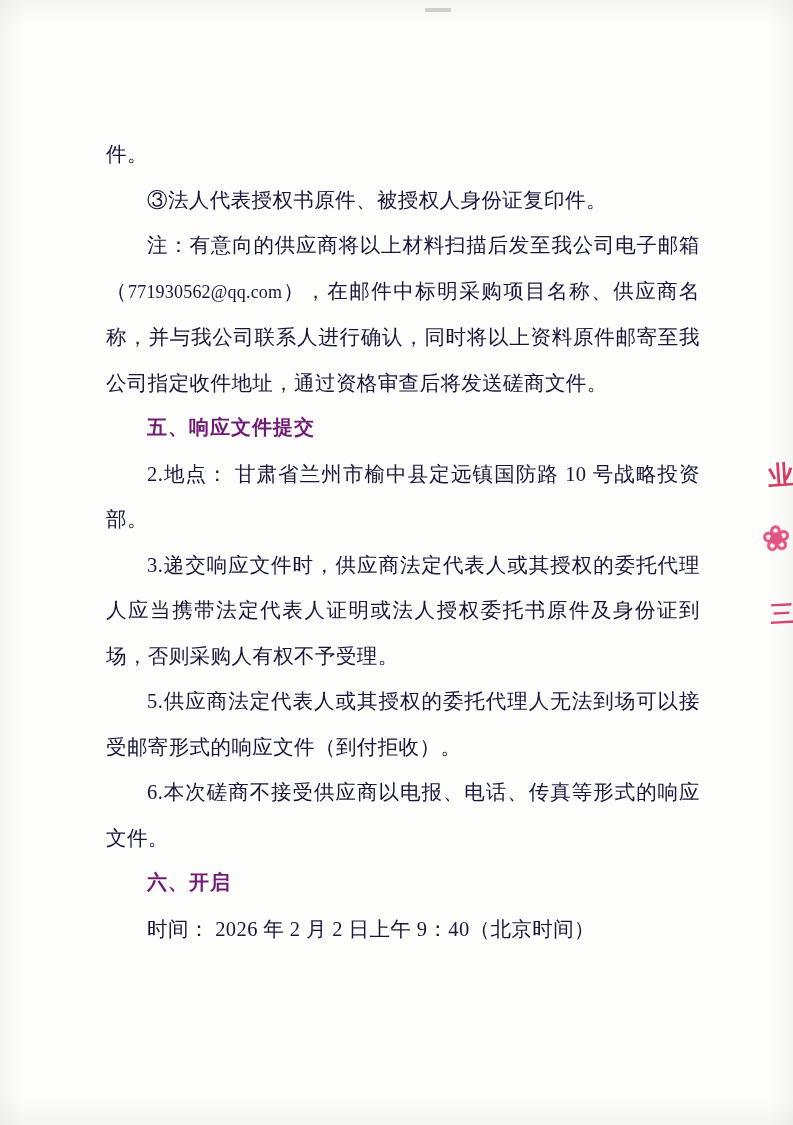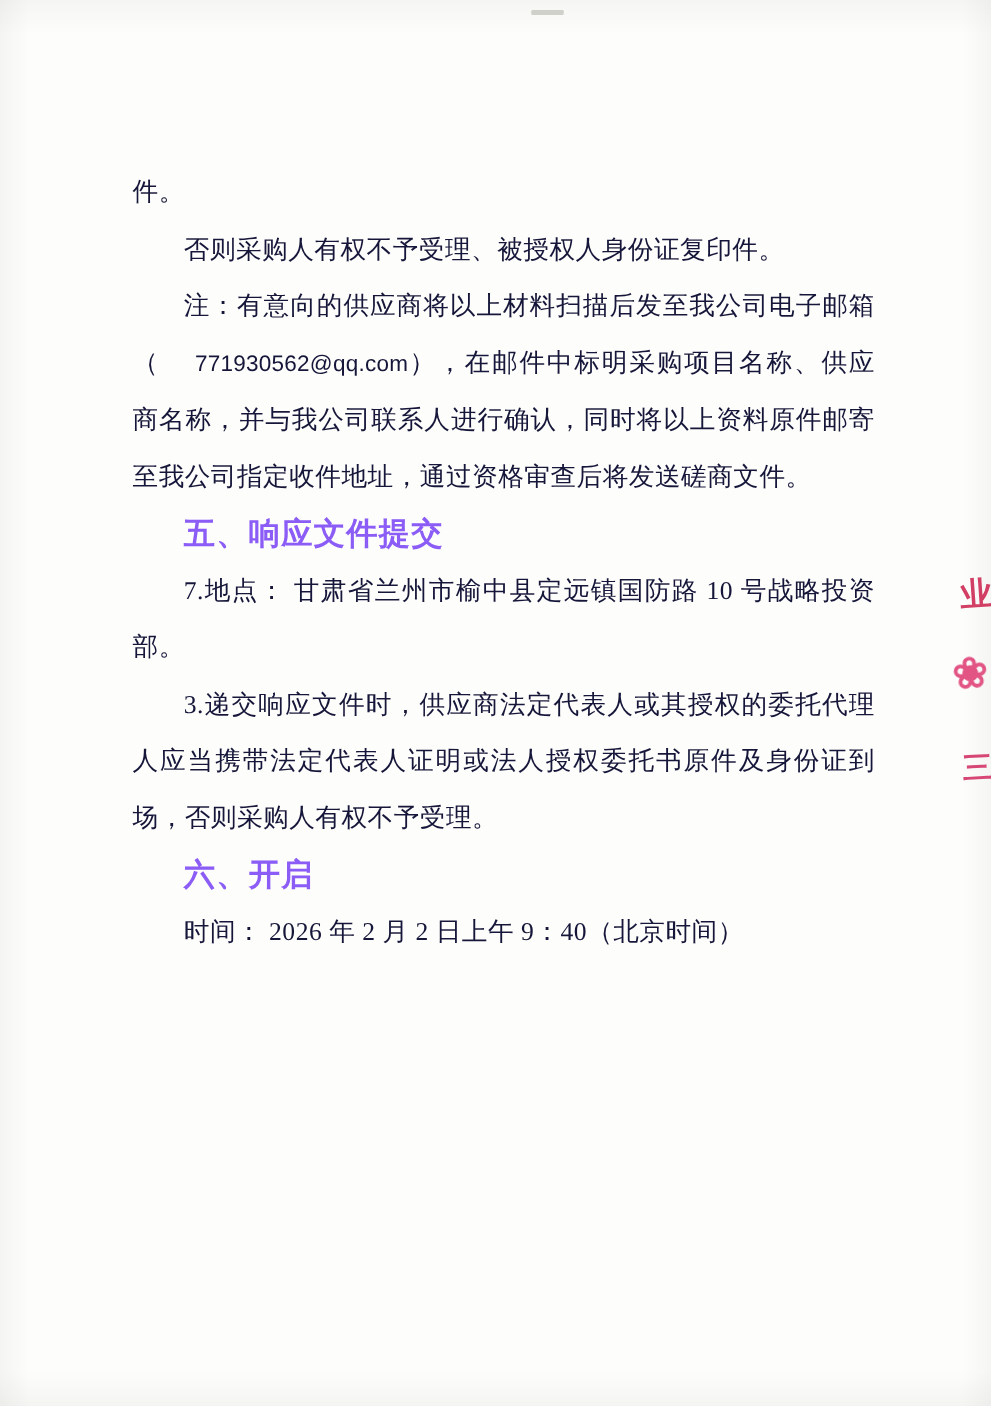--- a/index.html
+++ b/index.html
@@ -51,43 +51,42 @@
     font-size: 20.5px;
     line-height: 45.5px;
     letter-spacing: 0.4px;
     white-space: nowrap;
     color: #16163a;
   }
   .indent {
     padding-left: 41px;
   }
   .heading {
-    font-family: Liberation Sans, sans-serif;
+    font-family: Liberation Mono, monospace;
     font-weight: bold;
-    font-size: 25px;
+    font-size: 20px;
     letter-spacing: 1px;
     padding-left: 41px;
     margin: 0;
     line-height: 45.5px;
-    color: #8b5cf6;
+    color: #701a75;
   }
   .para {
     margin: 0;
     font-size: 20.5px;
     line-height: 45.5px;
     letter-spacing: 0.4px;
     text-align: justify;
     text-indent: 41px;
     color: #16163a;
   }
   .mono-mail {
-    font-family: Liberation Sans, sans-serif;
+    font-family: Liberation Serif, serif;
     font-size: 18px;
     letter-spacing: 0.2px;
-    margin-left: 28px;
   }
   
   .seal {
     position: absolute;
     color: #d4325c;
     font-family: "Liberation Serif", "DejaVu Serif", serif;
     font-weight: bold;
     user-select: none;
     opacity: 0.92;
   }
@@ -118,28 +117,30 @@
 <body>
 
 <div class="page">
 
   <div class="top-mark"></div>
 
   <div class="content">
 
     <p class="line">件。</p>
 
-    <p class="line indent">否则采购人有权不予受理、被授权人身份证复印件。</p>
+    <p class="line indent">③法人代表授权书原件、被授权人身份证复印件。</p>
 
     <p class="para"><span>注：有意向的供应商将以上材料扫描后发至我公司电子邮箱</span><span>（</span><span class="mono-mail">771930562@qq.com</span><span>）</span><span>，在邮件中标明采购项目名称、供应商名称，并与我公司联系人进行确认，同时将以上资料原件邮寄至我公司指定收件地址，通过资格审查后将发送磋商文件。</span></p>
 
     <p class="heading">五、响应文件提交</p>
 
-    <p class="para">7.地点： 甘肃省兰州市榆中县定远镇国防路 10 号战略投资部。</p>
+    <p class="para">2.地点： 甘肃省兰州市榆中县定远镇国防路 10 号战略投资部。</p>
     <p class="para">3.递交响应文件时，供应商法定代表人或其授权的委托代理人应当携带法定代表人证明或法人授权委托书原件及身份证到场，否则采购人有权不予受理。</p>
+    <p class="para">5.供应商法定代表人或其授权的委托代理人无法到场可以接受邮寄形式的响应文件（到付拒收）。</p>
+    <p class="para">6.本次磋商不接受供应商以电报、电话、传真等形式的响应文件。</p>
 
     <p class="heading">六、开启</p>
 
     <p class="para">时间： 2026 年 2 月 2 日上午 9：40（北京时间）</p>
 
   </div>
 
   <div class="seal seal-1">业</div>
   <div class="seal seal-2">❀</div>
   <div class="seal seal-3">三</div>

